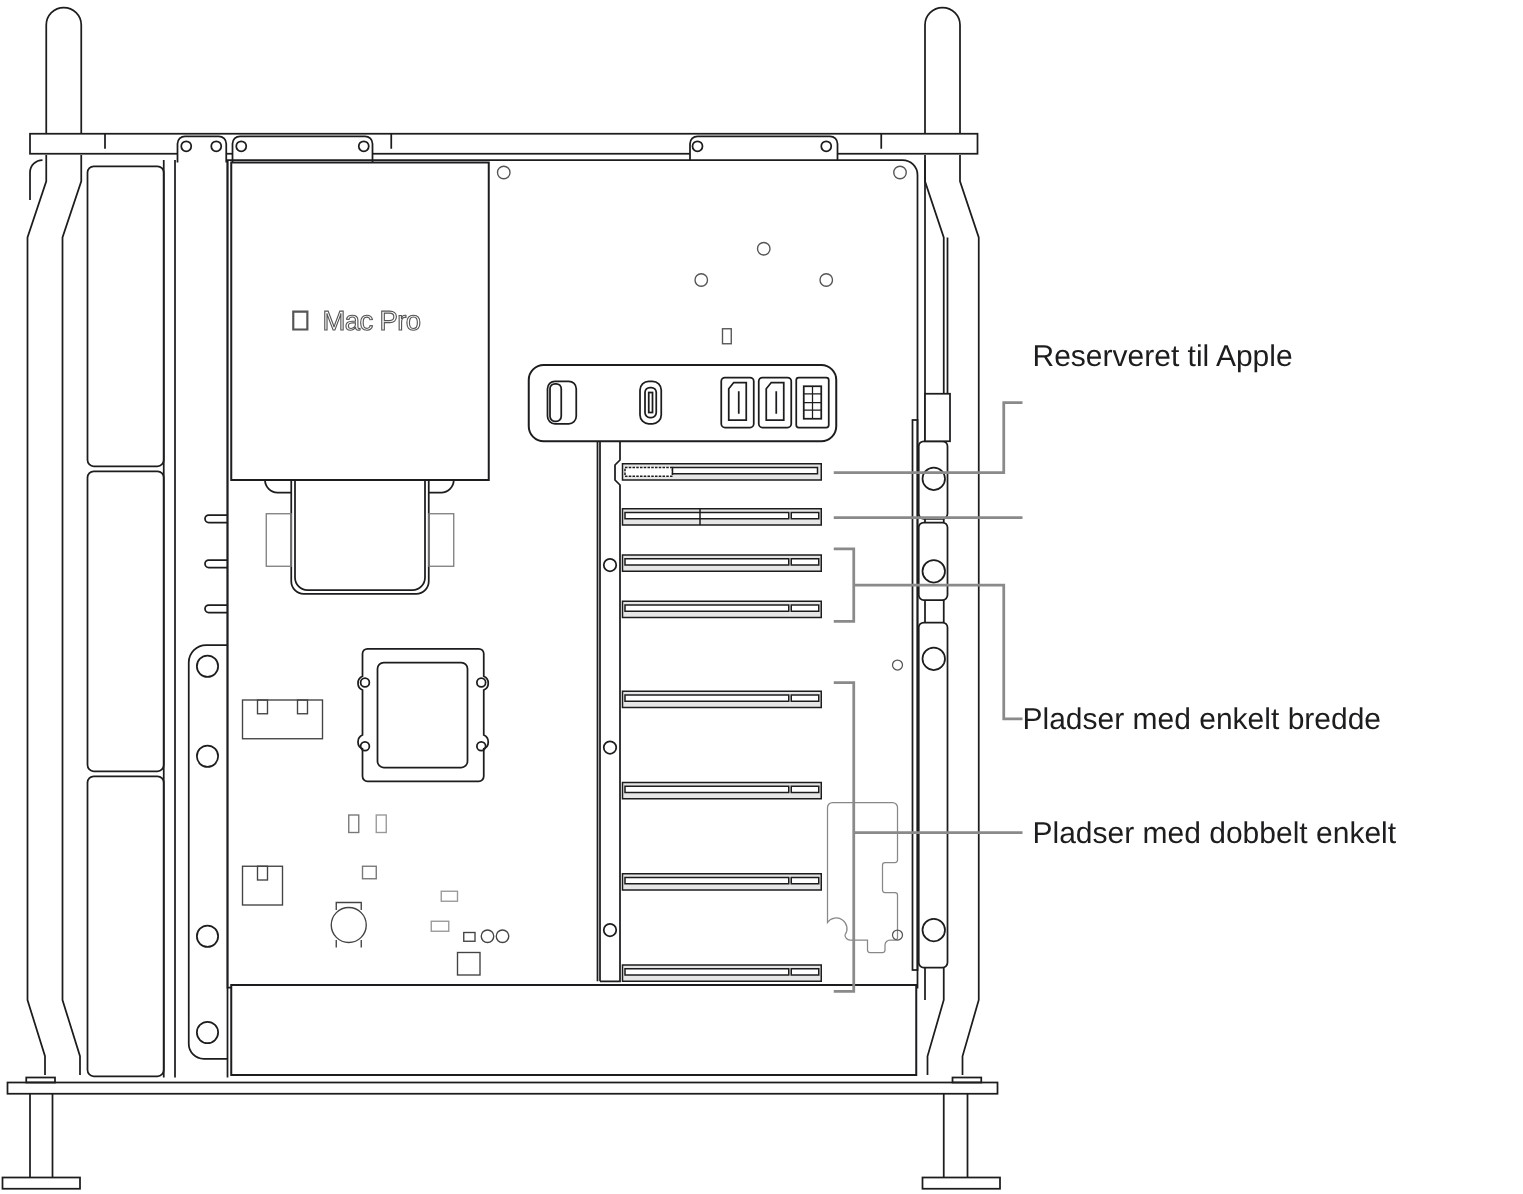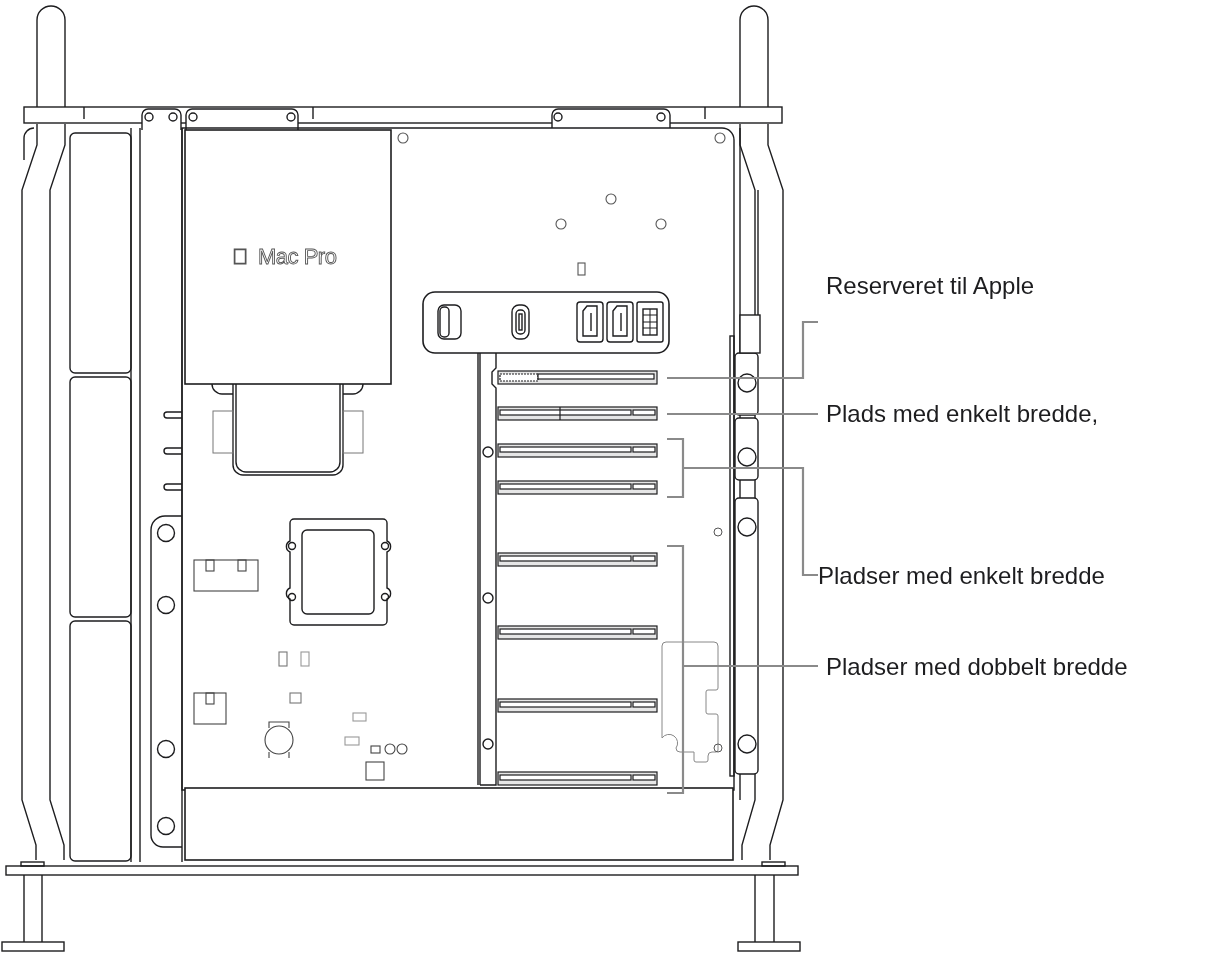--- a/index.html
+++ b/index.html
@@ -244,20 +244,19 @@
     <polyline points="683,468 803,468 803,575 818,575"></polyline>
     <polyline points="667,546 683,546 683,793 667,793"></polyline>
     <line x1="683" y1="666" x2="818" y2="666"></line>
   </g>
 </svg>
 
 <div class="callout-label" style="left:826px; top:270px;">
   <span>Reserveret til Apple</span>
 </div>
 <div class="callout-label" style="left:826px; top:398px;">
-  <span>Plads med enkelt bredde,</span>
 </div>
 <div class="callout-label" style="left:818px; top:560px;">
   <span>Pladser med enkelt bredde</span>
 </div>
 <div class="callout-label" style="left:826px; top:651px;">
-  <span>Pladser med dobbelt bredde</span>
+  <span>Pladser med dobbelt enkelt</span>
 </div>
 
 </body></html>

